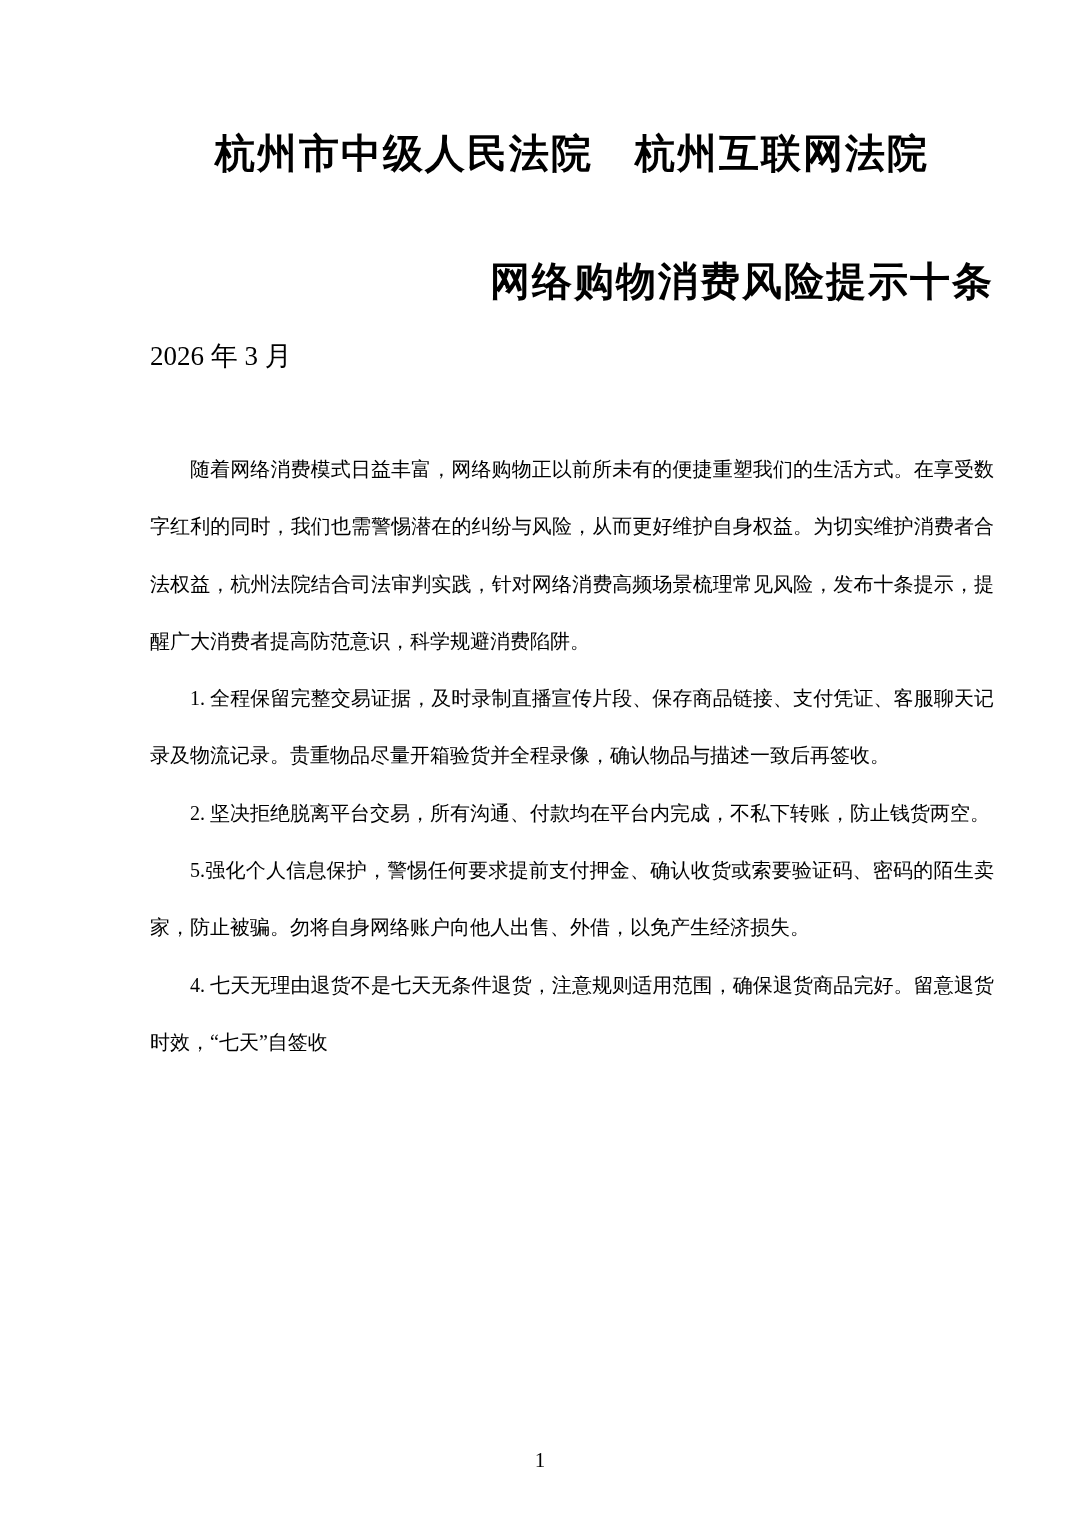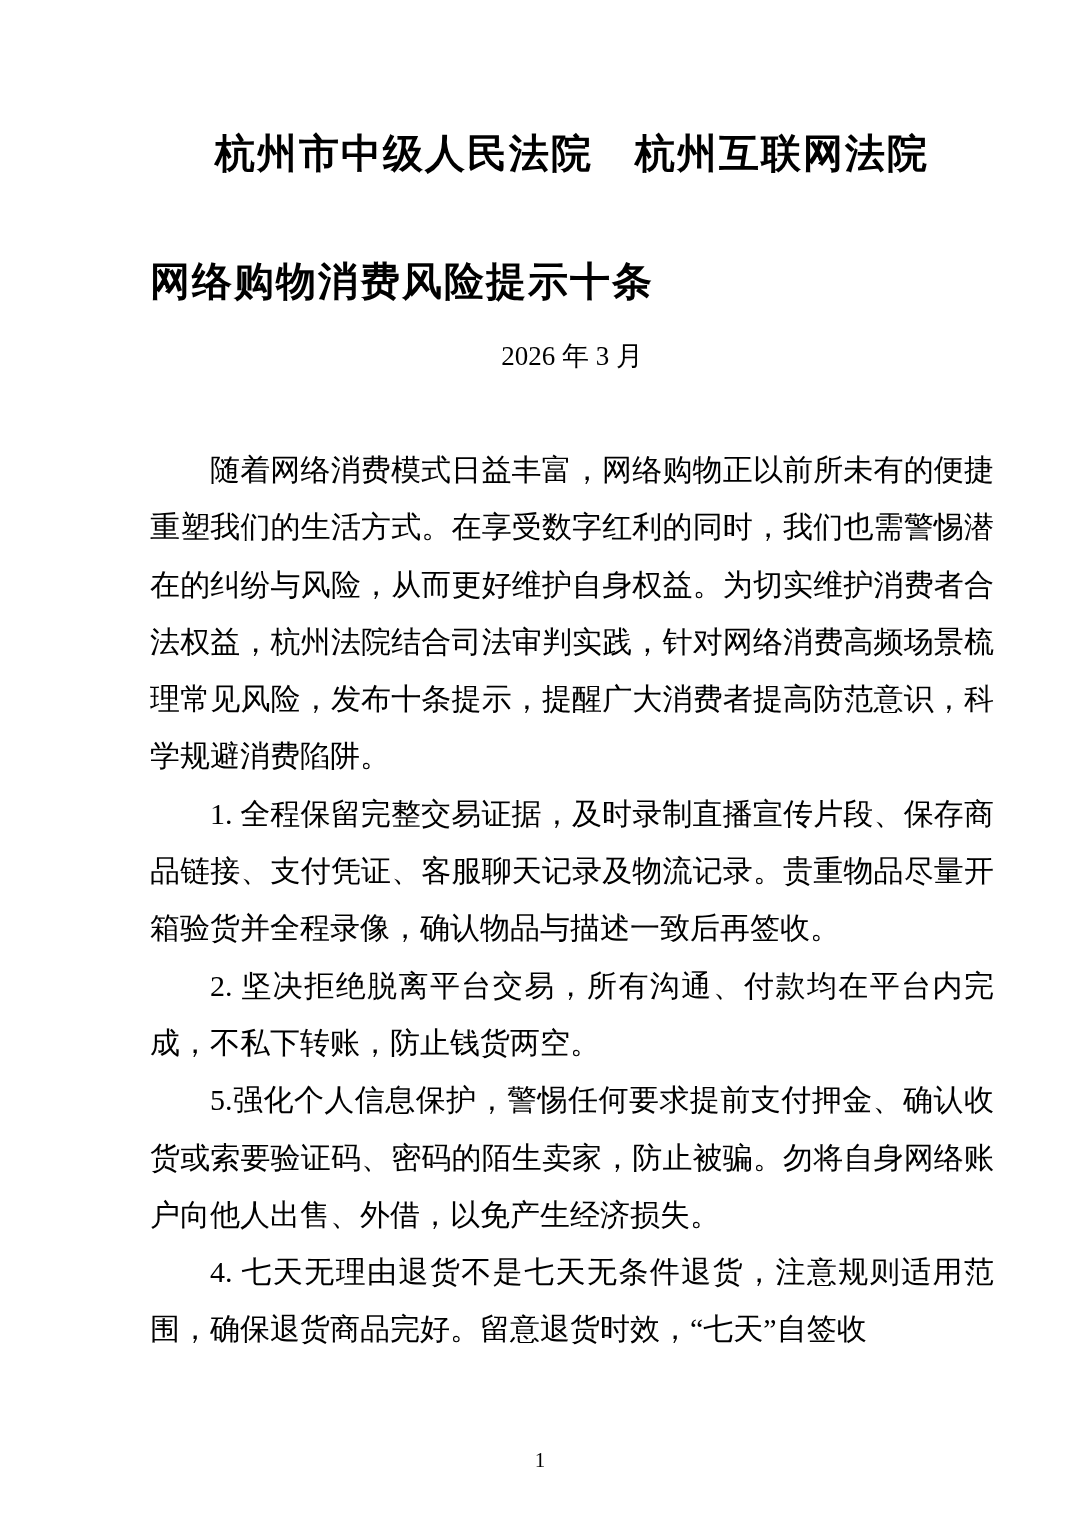--- a/index.html
+++ b/index.html
@@ -26,36 +26,35 @@
     line-height: 52px;
     text-align: center;
     letter-spacing: 2px;
     white-space: pre-wrap;
   }
   .doc-subtitle {
     margin: 76px 0 0 0;
     font-size: 40px;
     font-weight: 700;
     line-height: 52px;
-    text-align: left;
+    text-align: right;
     letter-spacing: 2px;
   }
   .doc-date {
     margin: 30px 0 0 0;
     font-size: 27px;
     font-weight: 400;
     line-height: 36px;
-    text-align: center;
   }
   .doc-body {
     margin-top: 67px;
   }
   .doc-body p {
     margin: 0;
-    font-size: 30px;
+    font-size: 20px;
     line-height: 57.3px;
     text-align: justify;
     text-justify: inter-ideograph;
     text-indent: 2em;
     word-break: break-all;
   }
   .page-number {
     position: absolute;
     left: 0;
     right: 0;

